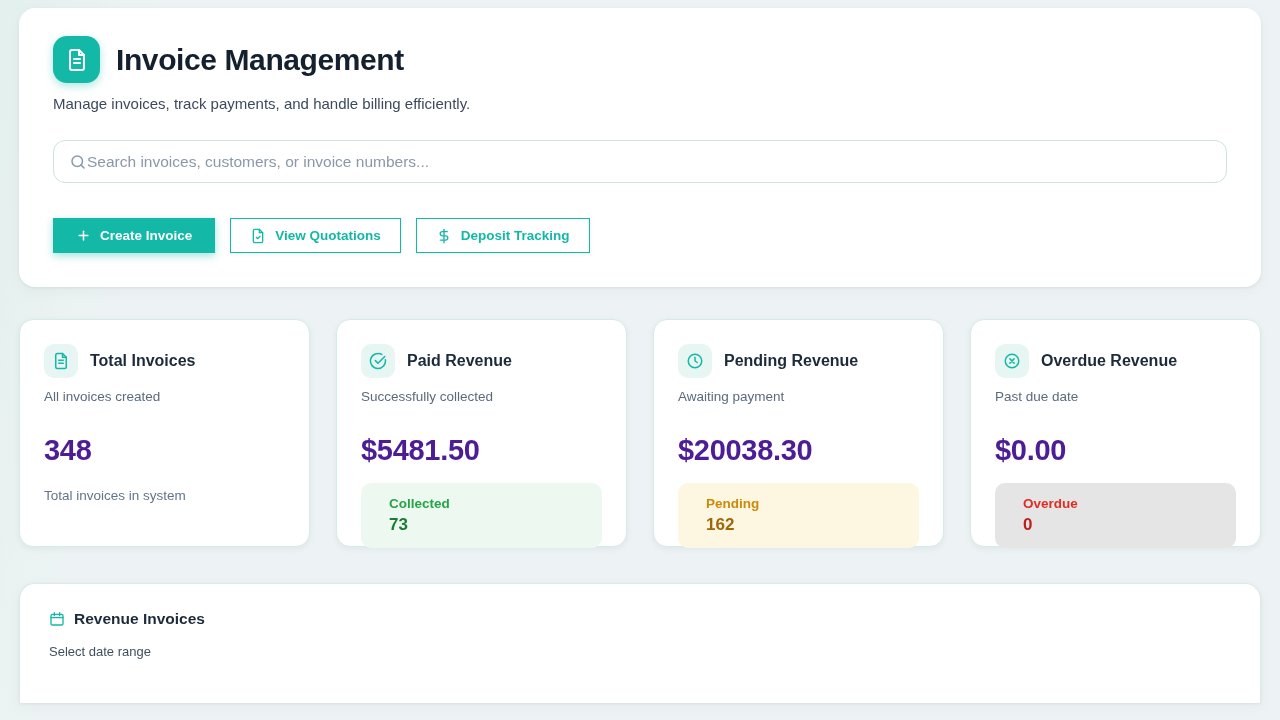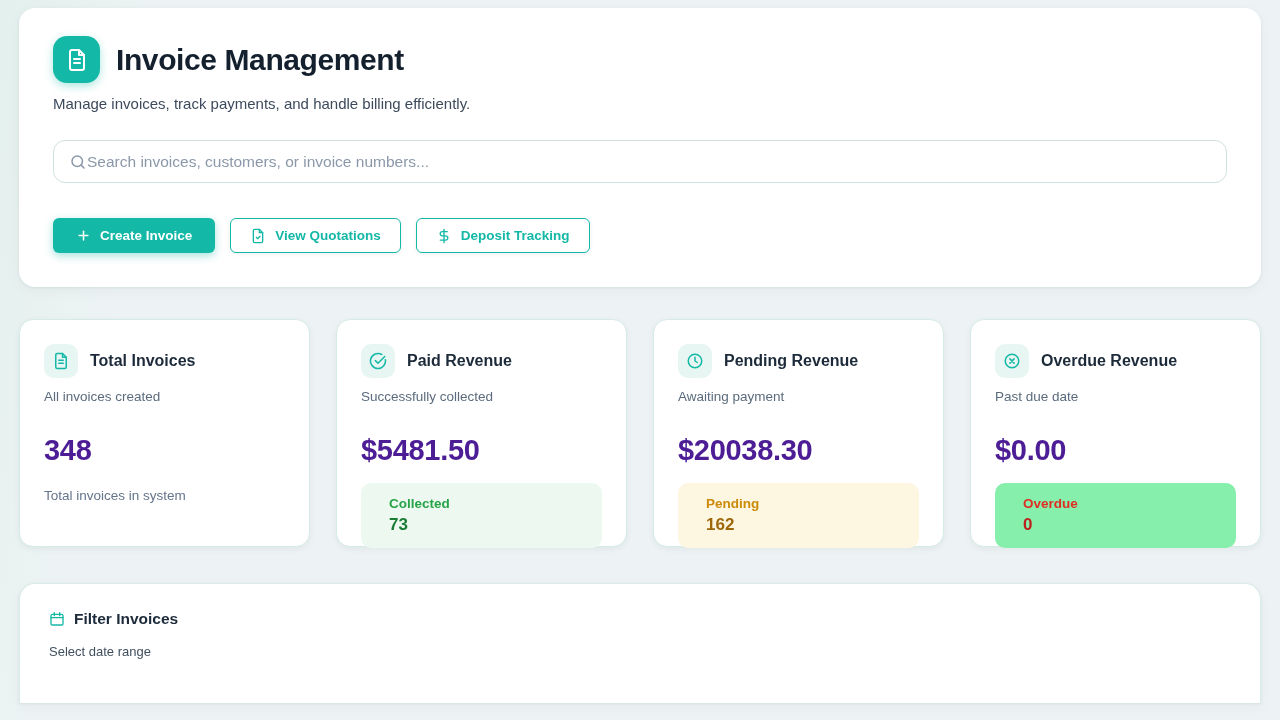--- a/index.html
+++ b/index.html
@@ -35,21 +35,21 @@
     background: #ffffff;
   }
   .search-box input {
     border: none; outline: none; flex: 1; font-size: 15.5px;
     font-family: "Liberation Sans", sans-serif; color: #334155; background: transparent;
   }
   .search-box input::placeholder { color: #8b98a9; }
 
   .btn-row { margin-top: 35px; display: flex; gap: 15px; }
   .btn {
-    height: 35px; border-radius: 6px; display: inline-flex; align-items: center;
+    height: 35px; border-radius: 0; display: inline-flex; align-items: center;
     gap: 9px; font-size: 13.5px; font-weight: 700; cursor: pointer;
     font-family: "Liberation Sans", sans-serif;
   }
   .btn-primary {
     background: #14b8a6; color: #ffffff; border: none; padding: 0 23px;
     box-shadow: 0 3px 8px rgba(20,184,166,0.38);
   }
   .btn-outline {
     background: #ffffff; color: #14b8a6; border: 1.5px solid #14b8a6; padding: 8px 19px;
     box-shadow: 0 1px 4px rgba(15,42,56,0.08);
@@ -77,21 +77,21 @@
 
   .stat-badge { margin-top: 16px; border-radius: 10px; padding: 13px 28px; }
   .stat-badge .badge-label { font-size: 13.5px; font-weight: 600; }
   .stat-badge .badge-count { margin-top: 4px; font-size: 17px; font-weight: 800; }
   .badge-green  { background: #edf9f0; }
   .badge-green .badge-label { color: #27a348; }
   .badge-green .badge-count { color: #1a7c35; }
   .badge-yellow { background: #fdf6e1; }
   .badge-yellow .badge-label { color: #cc8a09; }
   .badge-yellow .badge-count { color: #9e670a; }
-  .badge-red    { background: #86efac; }
+  .badge-red    { background: #e5e5e5; }
   .badge-red .badge-label { color: #e02d24; }
   .badge-red .badge-count { color: #bc211c; }
 
   
   .filter-card {
     margin-top: 36px; border-radius: 16px 16px 0 0;
     border: 1px solid #d9ece8; border-bottom: none;
     padding: 26px 29px; height: 120px;
   }
   .filter-head { display: flex; align-items: center; gap: 9px; }
@@ -240,18 +240,18 @@
   <div class="card filter-card">
     <div class="filter-head">
       <span>
         <svg width="16" height="16" viewBox="0 0 24 24" fill="none" stroke="#14b8a6" stroke-width="2" stroke-linecap="round" stroke-linejoin="round">
           <rect x="3" y="5" width="18" height="16" rx="2"></rect>
           <line x1="8" y1="2.5" x2="8" y2="7"></line>
           <line x1="16" y1="2.5" x2="16" y2="7"></line>
           <line x1="3" y1="10" x2="21" y2="10"></line>
         </svg>
       </span>
-      <div class="filter-title">Filter Invoices</div>
+      <div class="filter-title">Revenue Invoices</div>
     </div>
     <div class="filter-sub">Select date range</div>
   </div>
 
 </div>
 
 </body></html>

